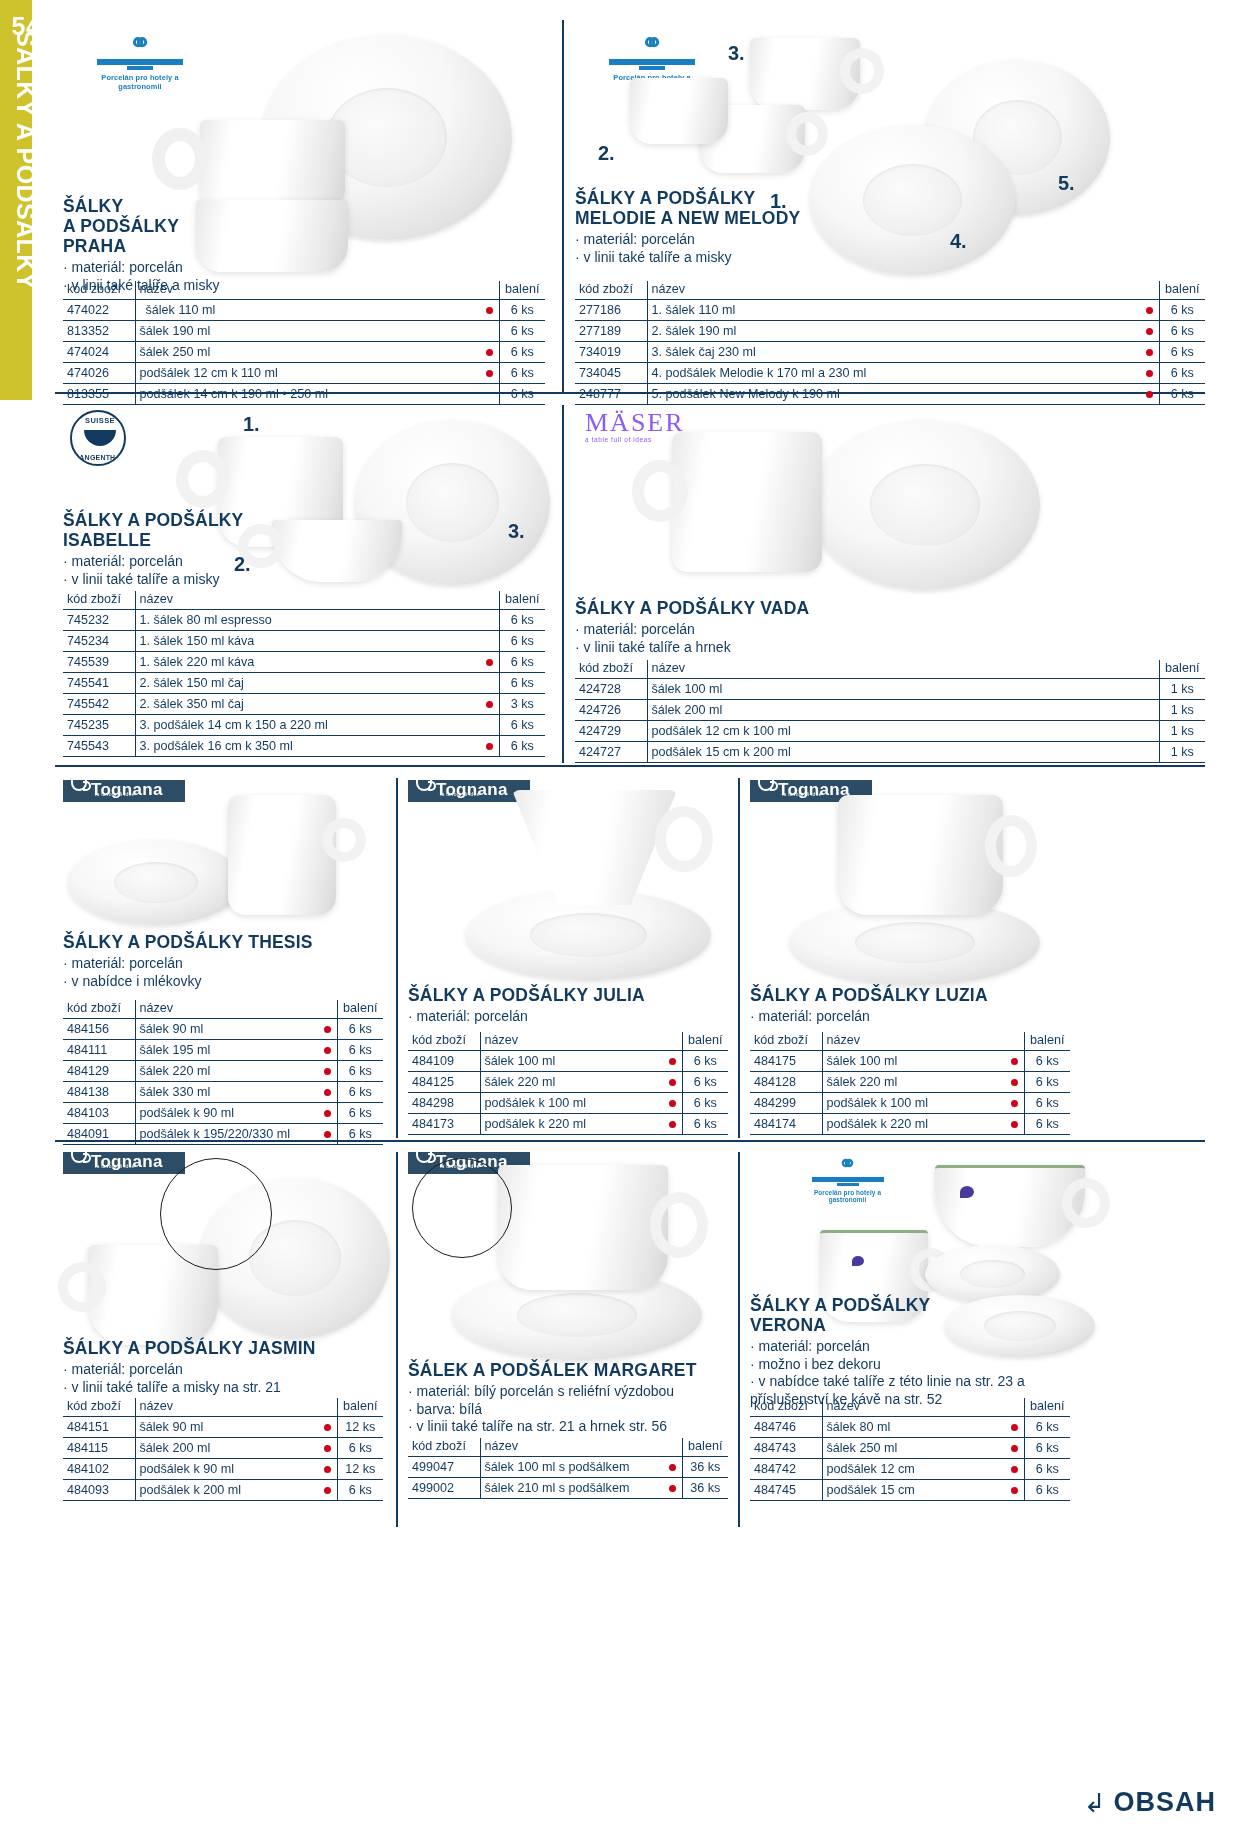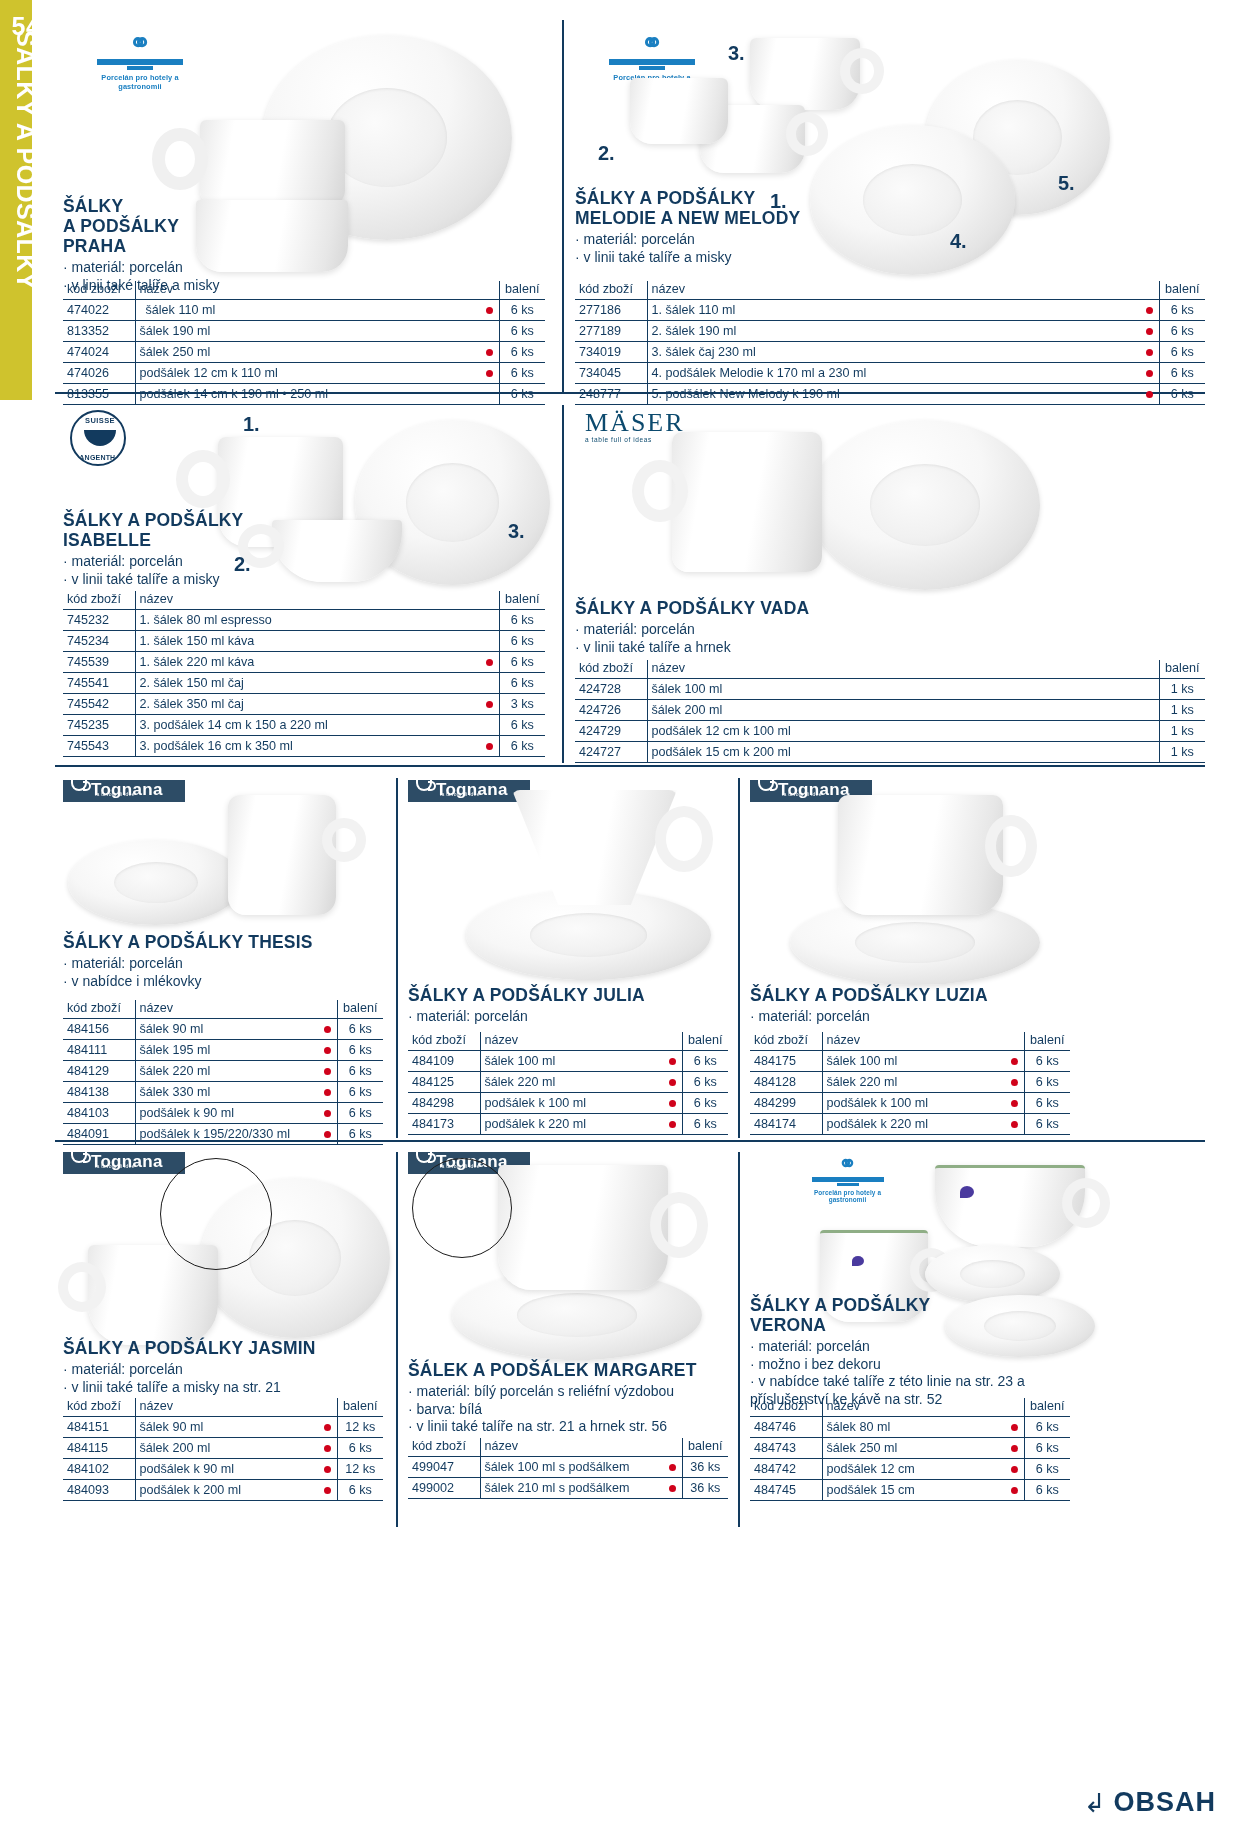--- a/index.html
+++ b/index.html
@@ -88,21 +88,21 @@
     font-size: 7.5px; font-weight: bold; letter-spacing: .4px;
   }
   .logo-swiss .cross {
     position: absolute; left: 12px; top: 18px; width: 32px; height: 16px;
     background: #123a5e; border-radius: 0 0 16px 16px;
   }
   .logo-swiss .t2 {
     position: absolute; bottom: 3px; left: 0; width: 56px; text-align: center;
     font-size: 7px; font-weight: bold; letter-spacing: .2px;
   }
-  .logo-maser { color: #0c4a6e; }
+  .logo-maser { color: #8b5cf6; }
   .logo-maser .nm {
     font-family: "Liberation Serif", serif; font-size: 26px; letter-spacing: 2px; font-weight: 500;
   }
   .logo-maser .sub { font-size: 6.5px; letter-spacing: .6px; margin-top: -2px; }
   .logo-tog {
     width: 122px; height: 22px; background: #2d4c66; position: relative;
     display: flex; align-items: flex-start; padding-left: 8px;
   }
   .logo-tog .cup {
     width: 16px; height: 11px; border: 2px solid #fff; border-radius: 0 0 8px 8px;

